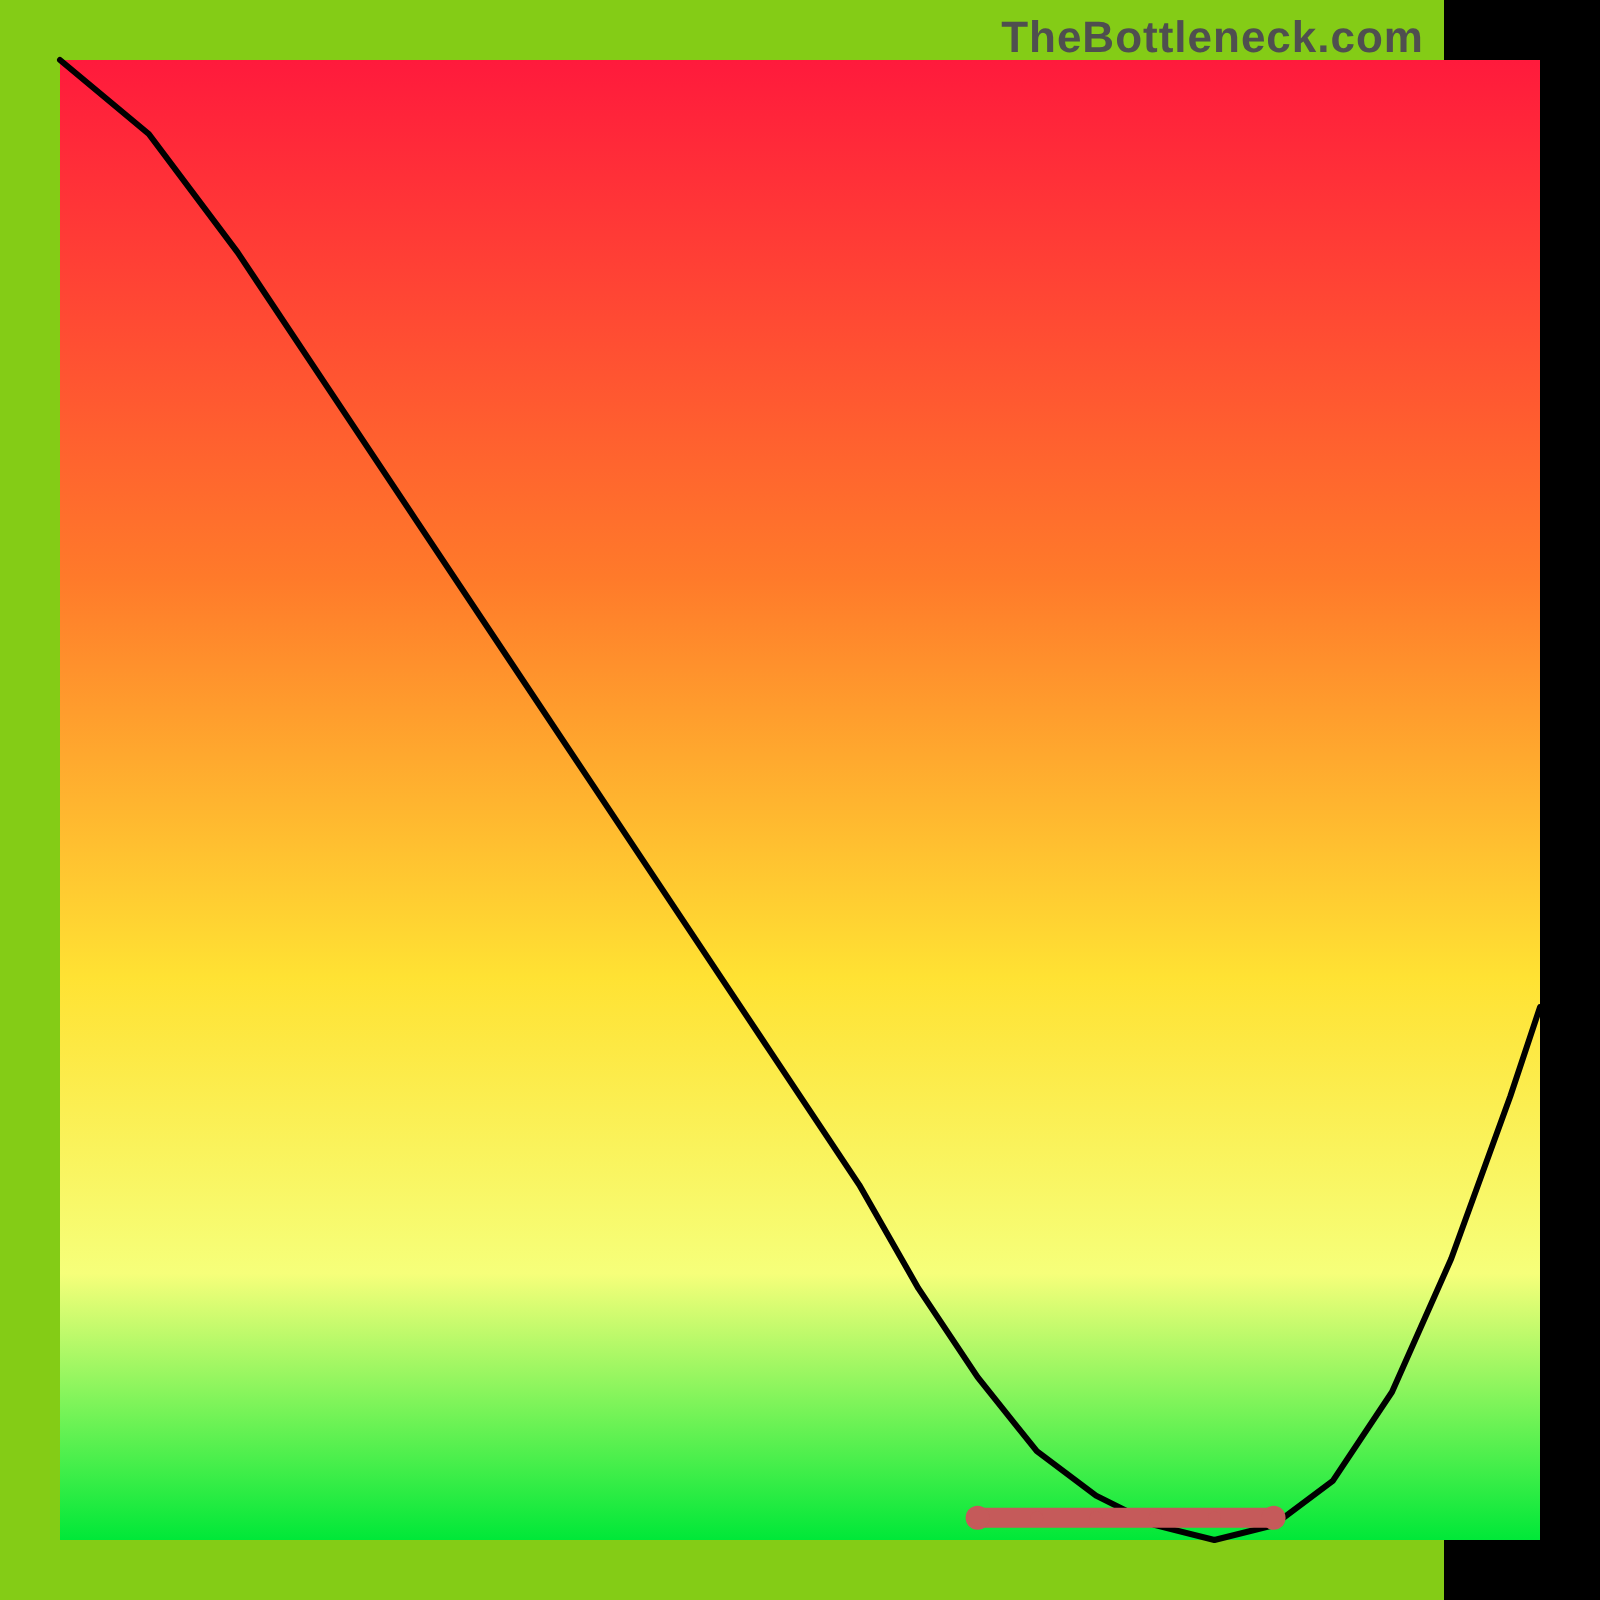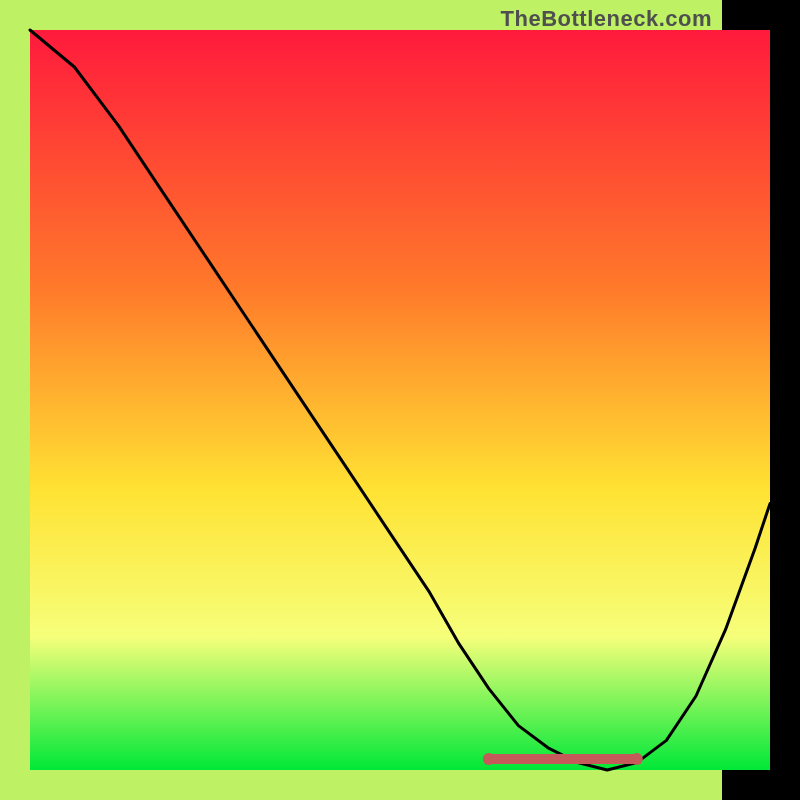--- a/index.html
+++ b/index.html
@@ -1,21 +1,21 @@
 <!DOCTYPE html>
 <html><head>
 <meta charset="utf-8">
 <style>
   * { margin: 0; padding: 0; box-sizing: border-box; }
   html, body { width: 800px; height: 800px; overflow: hidden; background: #000; }
   .frame {
     position: relative;
     width: 722px;
     height: 800px;
-    background: #bef264;
+    background: #84cc16;
   }
   .watermark {
     position: absolute;
     top: 6px;
     right: 10px;
     color: #4f4f4f;
     font-family: Arial, Helvetica, sans-serif;
     font-size: 22px;
     font-weight: 600;
     letter-spacing: 0.5px;

